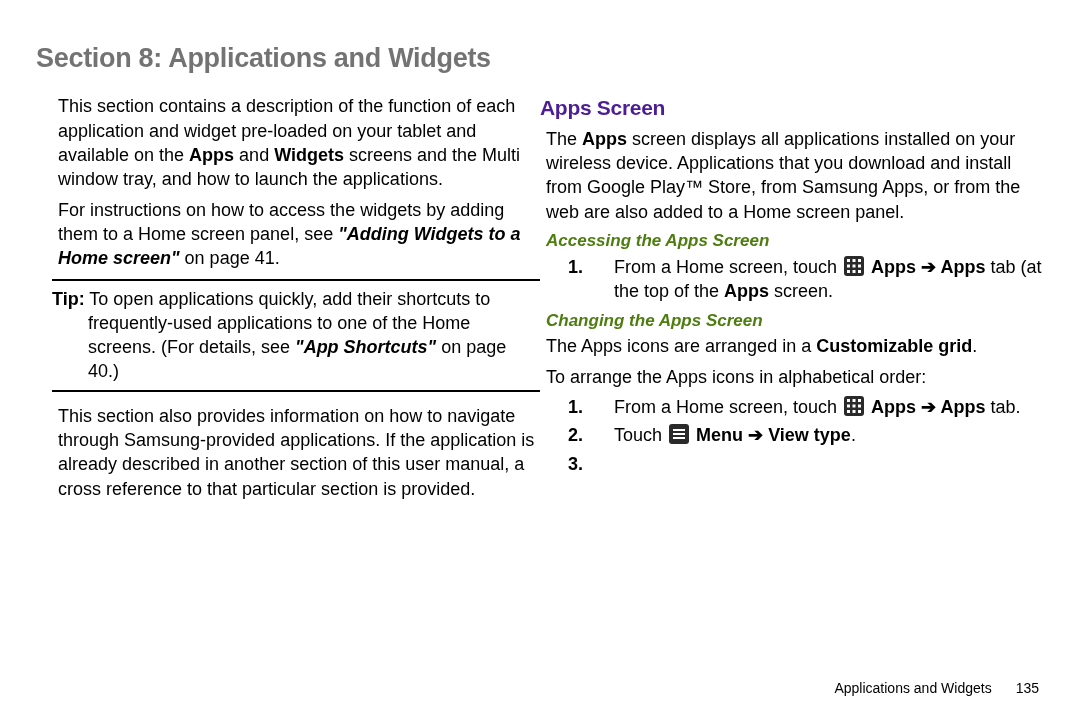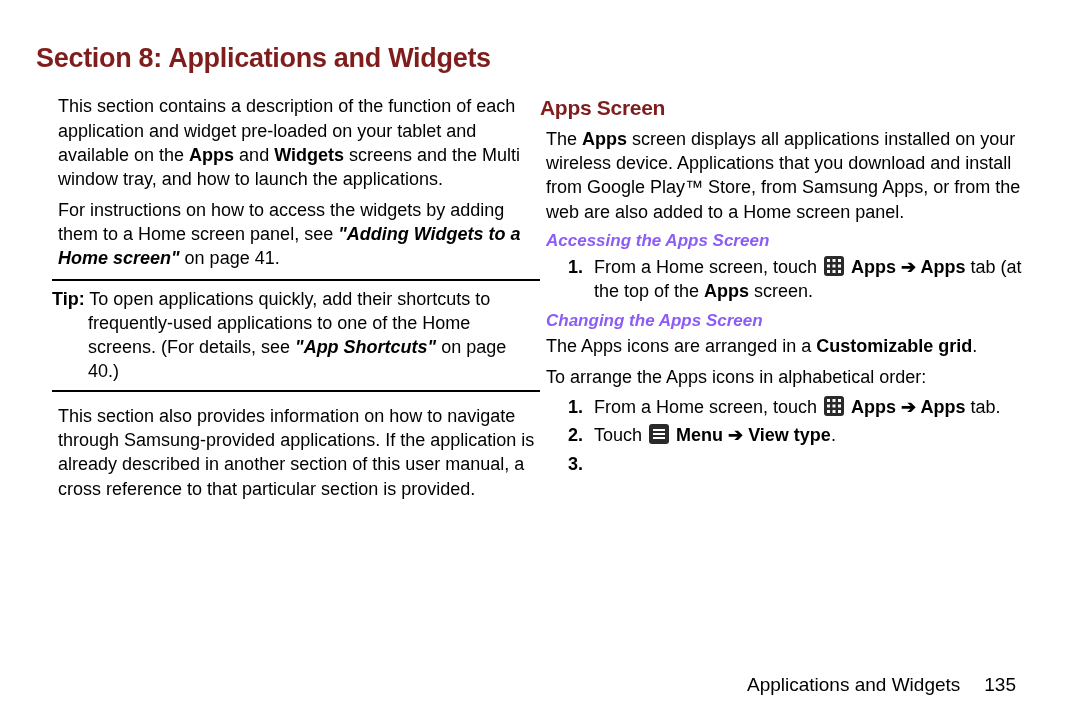--- a/index.html
+++ b/index.html
@@ -10,21 +10,21 @@
       font-family: Arial, Helvetica, sans-serif;
       font-size: 18px;
       line-height: 1.35;
       color: #000;
       padding: 40px 36px 20px 36px;
       position: relative;
     }
     .page-title {
       font-size: 27px;
       font-weight: 900;
-      color: #7f1d1d;
+      color: #737373;
       margin-bottom: 18px;
       letter-spacing: -0.3px;
     }
     .columns {
       display: flex;
     }
     .col {
       width: 50%;
     }
     .col p {
@@ -35,52 +35,52 @@
       border-top: 2.5px solid #000;
       border-bottom: 2.5px solid #000;
       padding: 6px 0 6px 0;
       margin: 8px 0 12px 16px;
     }
     .tip .tip-label { font-weight: 700; }
     .tip-body { padding-left: 36px; }
     .h2 {
       font-size: 21px;
       font-weight: 900;
-      color: #7f1d1d;
+      color: #4c1d95;
       margin-bottom: 4px;
       letter-spacing: -0.3px;
     }
     .h3 {
       font-size: 17px;
       font-weight: 900;
       font-style: italic;
-      color: #8b5cf6;
+      color: #4d7c0f;
       margin: 6px 0 2px 0;
       padding-left: 6px;
     }
     .ol-item {
       display: flex;
       padding-left: 28px;
       margin-bottom: 4px;
     }
     .ol-num { font-weight: 700; width: 26px; flex-shrink:0; }
-    .ol-body { flex: 1; }
+    .ol-body { flex: 1; margin-left: 20px; }
     .b { font-weight: 700; }
     .bi { font-weight: 700; font-style: italic; }
     .icon-grid, .icon-menu {
       display: inline-block;
       vertical-align: -3px;
       margin: 0 2px;
     }
     .icon-grid svg, .icon-menu svg { display:block; }
     .footer {
       position: absolute;
       bottom: 22px;
-      right: 64px;
-      font-size: 19px;
+      right: 41px;
+      font-size: 14px;
     }
     .footer .pg { margin-left: 24px; }
     .arrow { font-weight:700; }
     .indent6 { padding-left: 6px; }
   </style>
 </head>
 <body>
 
 <h1 class="page-title">Section 8: Applications and Widgets</h1>
 

